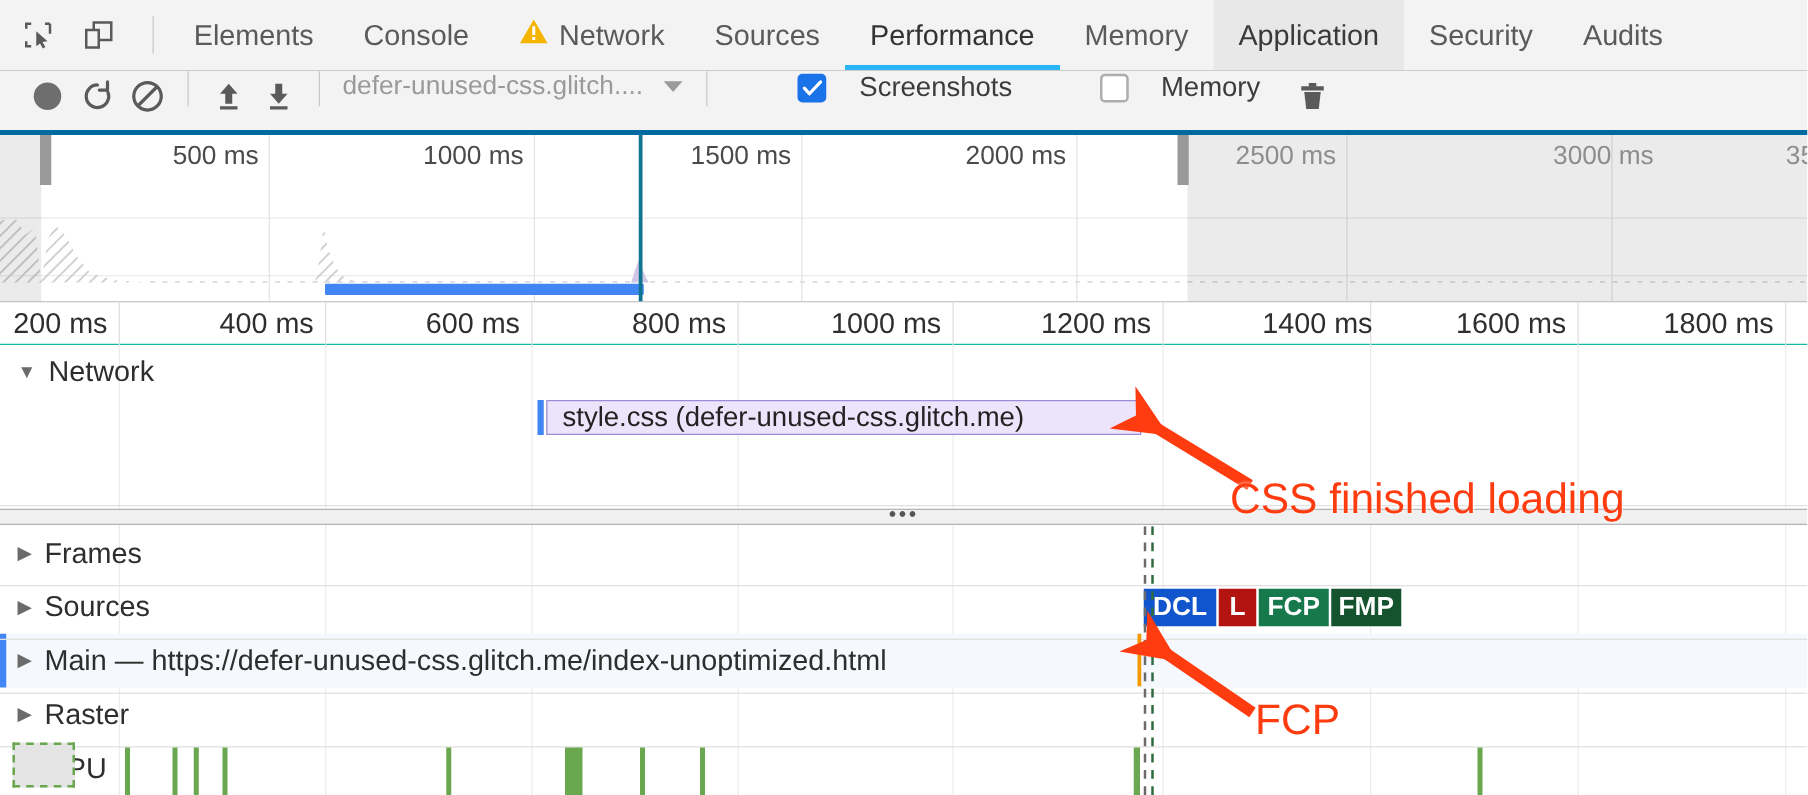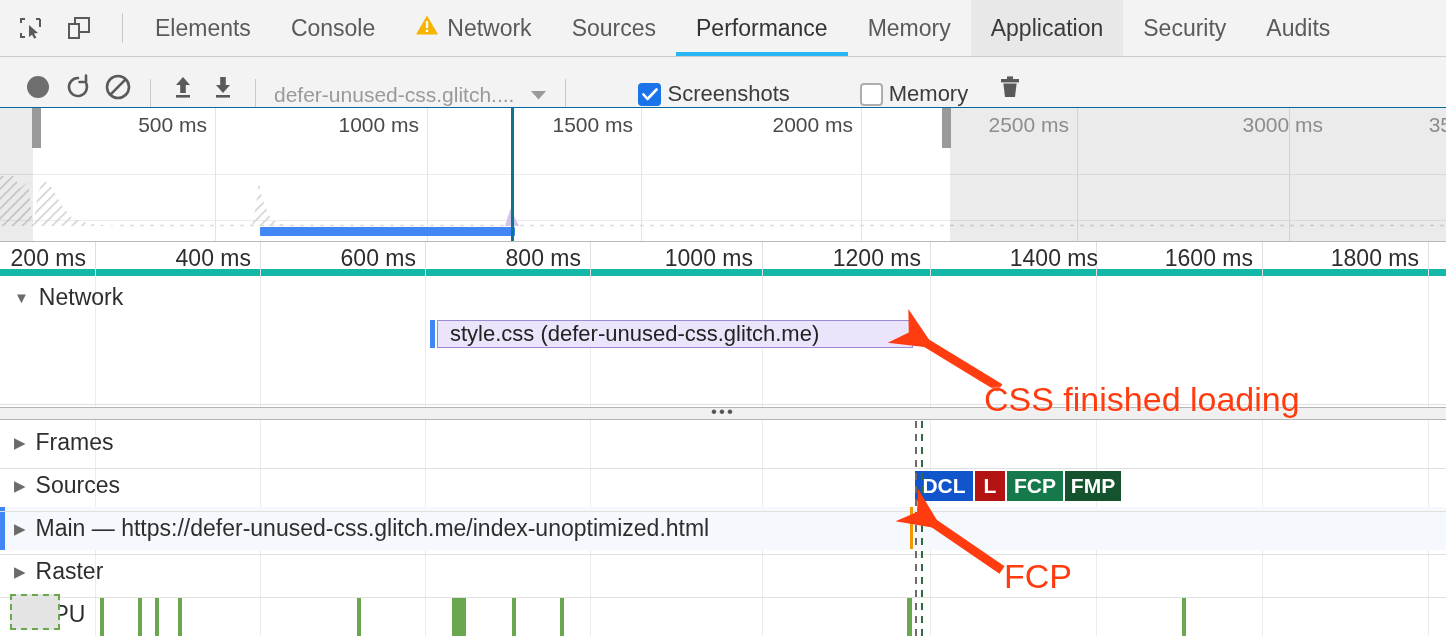--- a/index.html
+++ b/index.html
@@ -33,32 +33,32 @@
   .tab.active { color: #333; }
   .tab.active::after {
     content: ""; position: absolute; left: 0; right: 0; bottom: 0;
     height: 4px; background: #29b6f6;
   }
   .warn-tri { display: inline-block; }
 
   
   .toolbar {
     position: absolute; left: 0; top: 57px; width: 1446px; height: 51px;
-    background: #f3f3f3; border-bottom: 1px solid #0369a1;
-    display: flex; align-items: flex-end; padding-left: 18px;
+    background: #f3f3f3; border-bottom: 4px solid #0369a1;
+    display: flex; align-items: flex-start; padding-left: 18px;
   }
   .tool-btn { width: 40px; height: 40px; display: flex; align-items: center; justify-content: center; cursor: pointer; }
   .tool-sep { width: 1px; height: 28px; background: #c9c9c9; margin: 0 12px; }
   .url-select {
     display: flex; align-items: center; gap: 16px;
     font-size: 21px; color: #9a9a9a; cursor: pointer; padding: 0 6px;
     max-width: 350px;
   }
   .url-select .txt { overflow: hidden; text-overflow: clip; white-space: nowrap; }
-  .cb-wrap { display: flex; align-items: center; gap: 6px; cursor: pointer; margin-right: 22px; padding-left: 48px; }
+  .cb-wrap { display: flex; align-items: center; gap: 26px; cursor: pointer; margin-right: 22px; padding-left: 48px; }
   .cb {
     width: 23px; height: 23px; border-radius: 4px;
     border: 2px solid #adadad; background: #fff;
     display: flex; align-items: center; justify-content: center;
   }
   .cb.checked { background: #1a73e8; border-color: #1a73e8; }
   .cb-label { font-size: 22px; color: #3c3c3c; }
 
   
   .overview {
@@ -80,21 +80,21 @@
   .ov-handle {
     position: absolute; top: 0; width: 9px; height: 40px;
     background: #9a9a9a;
   }
   .ov-netbar { position: absolute; height: 9px; background: #4285f4; border-radius: 1px; }
   .ov-marker { position: absolute; top: 0; width: 3px; height: 134px; }
 
   
   .mainruler {
     position: absolute; left: 0; top: 242px; width: 1446px; height: 34px;
-    background: #fff; border-bottom: 7px solid #14b8a6;
+    background: #fff; border-bottom: 1px solid #14b8a6;
   }
   .mr-label {
     position: absolute; top: 3px; font-size: 23px; color: #2e2e2e;
     transform: translateX(-100%); padding-right: 9px; white-space: nowrap;
   }
   .mr-tick { position: absolute; top: 0; width: 1px; height: 34px; background: #e0e0e0; }
 
   
   .flame {
     position: absolute; left: 0; top: 276px; width: 1446px; height: 360px;

